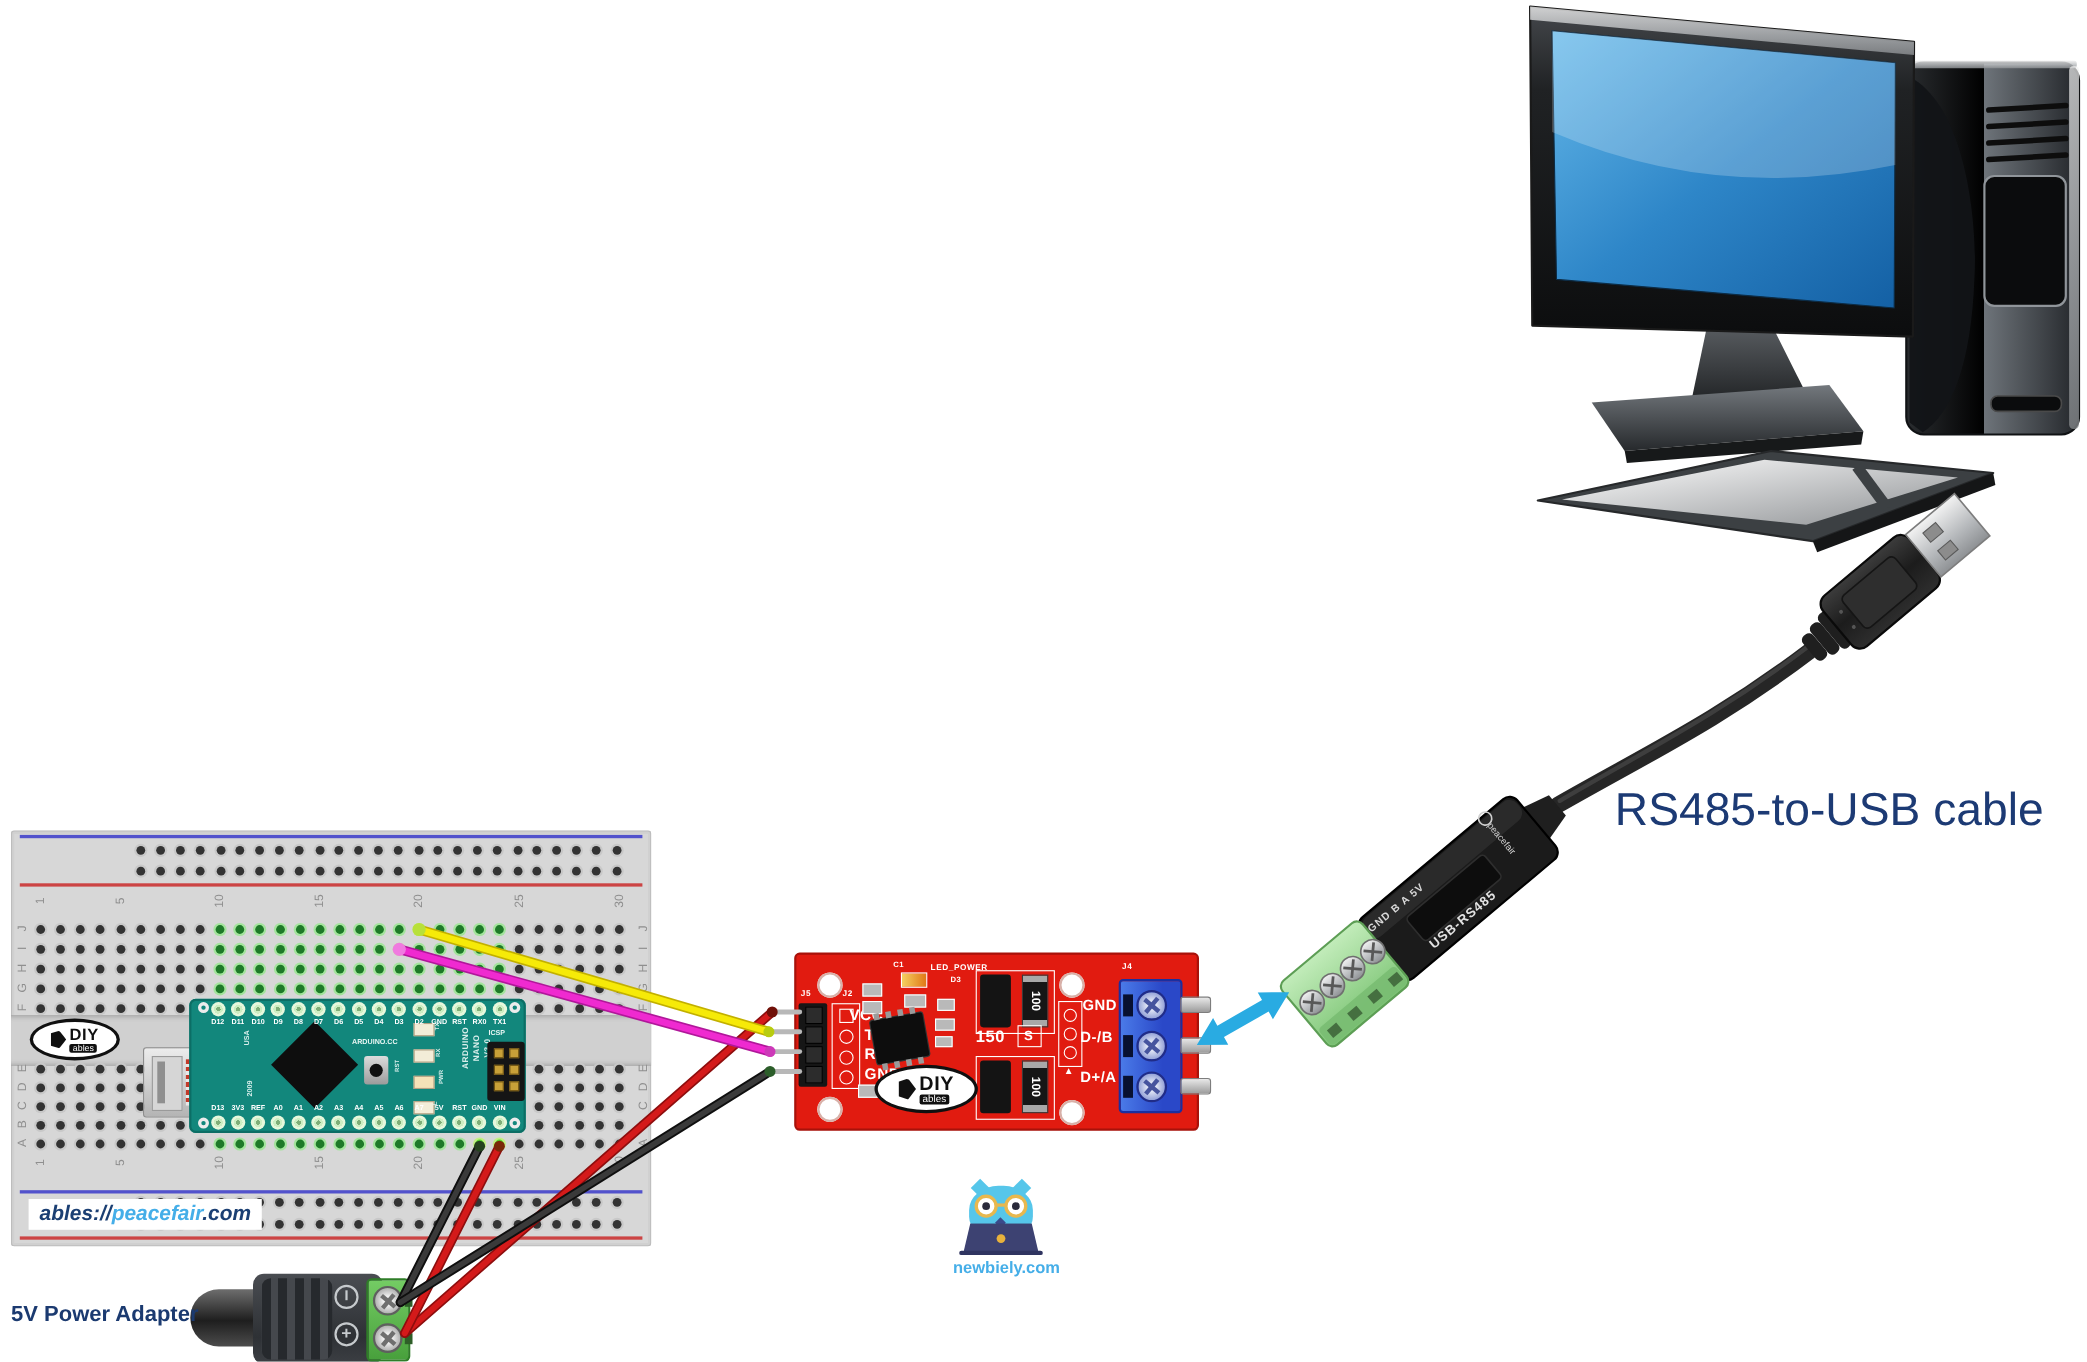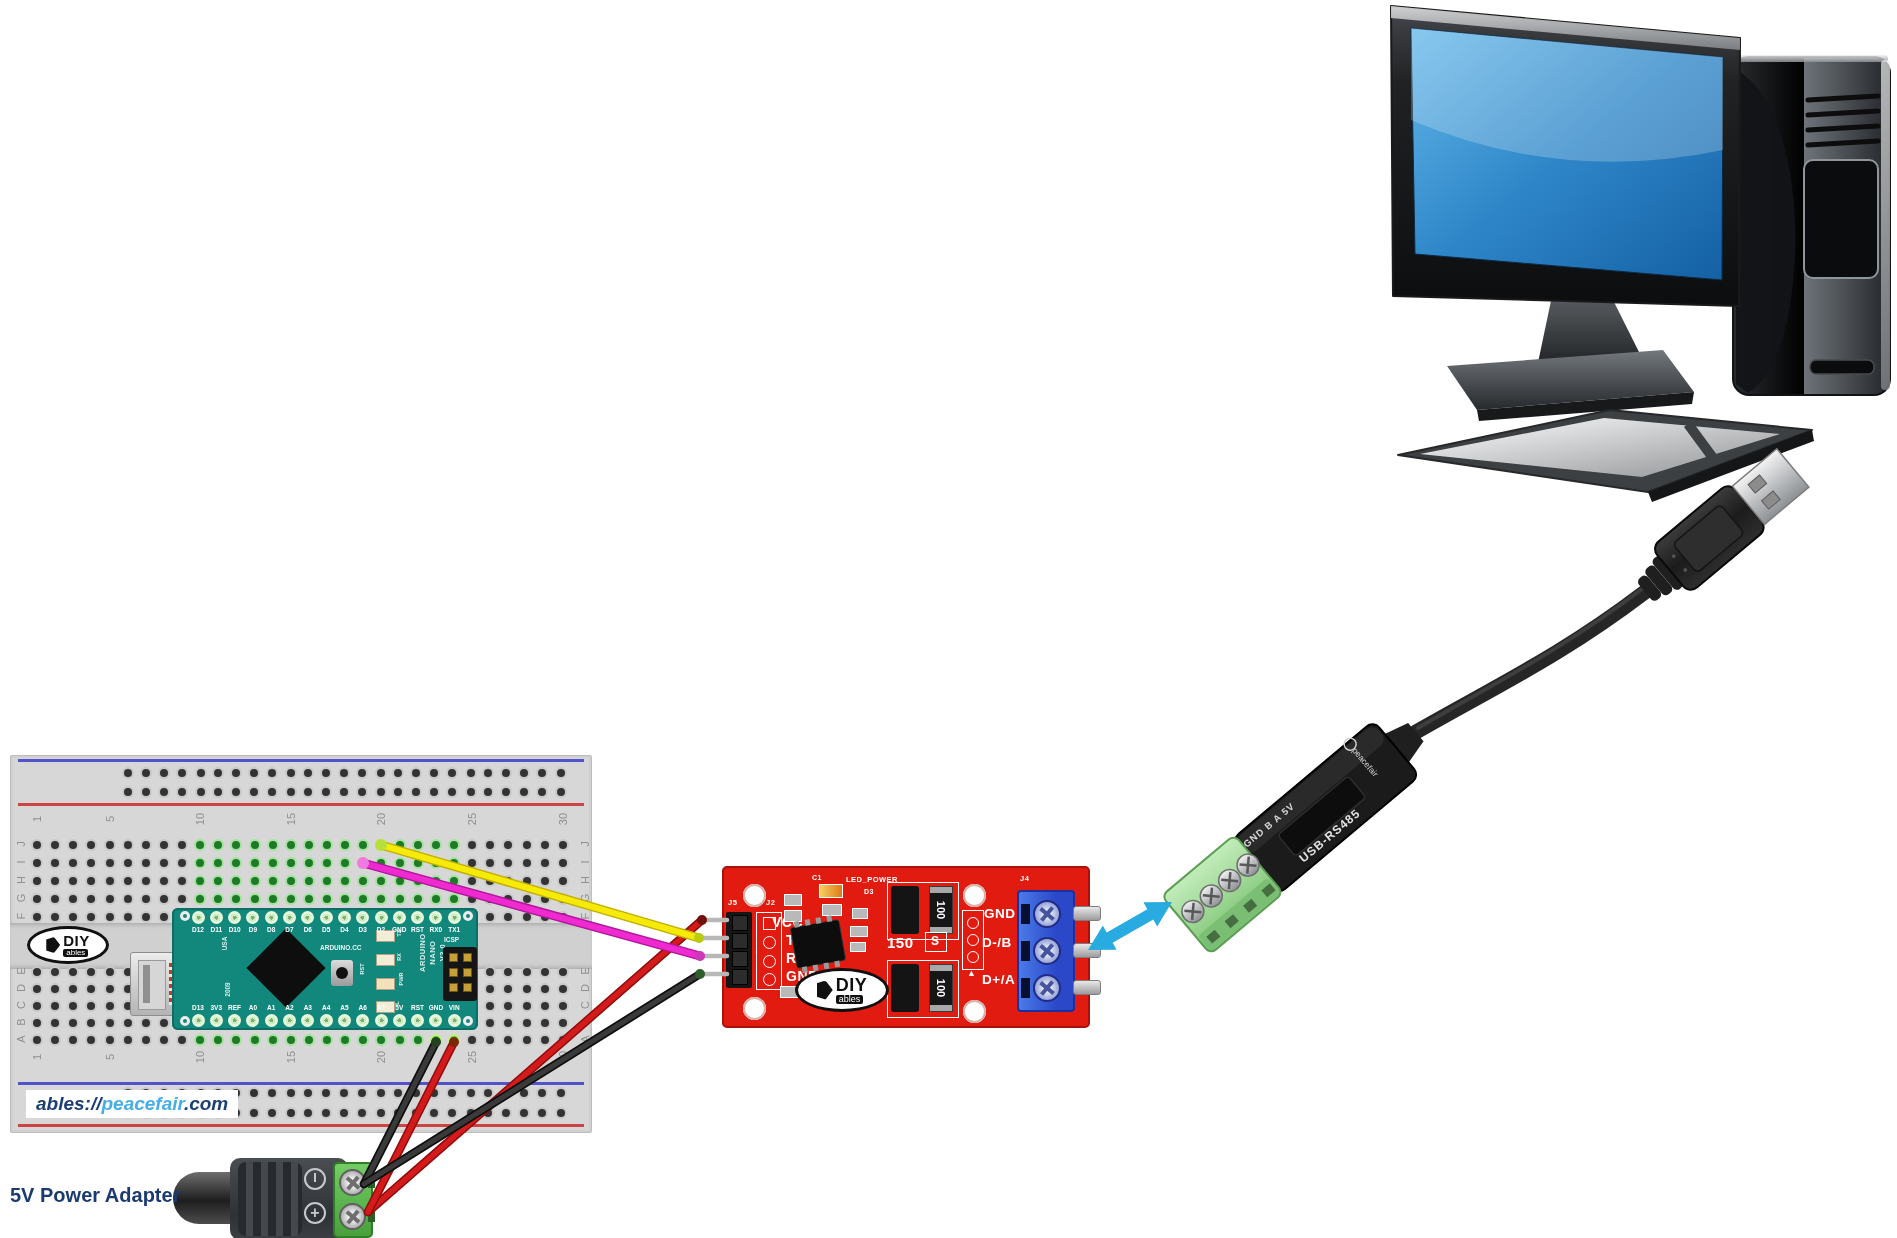--- a/index.html
+++ b/index.html
@@ -683,21 +683,37 @@
       <div class="screw silver" style="left:4px;top:39px;width:27px;height:27px;background:radial-gradient(circle,#f0f0f0 25%,#b2b2b2 70%,#7c7c7c);border:2px solid #5f5f5f;box-sizing:border-box;">
           <i></i>
           <i></i>
         </div>
       <div class="abs" style="left:33px;top:14px;width:7px;height:10px;background:#2e5e28;"></div>
       <div class="abs" style="left:33px;top:48px;width:7px;height:10px;background:#2e5e28;"></div>
     </div>
   </div>
 
   <div id="pwr-label">5V Power Adapter</div>
-
+  <div id="cable-label">RS485-to-USB cable</div>
+
+  <div id="owl">
+    <div class="tuft" style="left:30px;top:4px;"></div>
+    <div class="tuft" style="left:68px;top:4px;"></div>
+    <div class="head"></div>
+    <div class="lens" style="left:31px;top:16px;"></div>
+    <div class="lens" style="left:58px;top:16px;"></div>
+    <div class="bridge"></div>
+    <div class="pupil" style="left:38px;top:23px;"></div>
+    <div class="pupil" style="left:65px;top:23px;"></div>
+    <div class="beak"></div>
+    <div class="laptop"></div>
+    <div class="dot"></div>
+    <div class="base"></div>
+    <div class="site">newbiely.com</div>
+  </div>
 
   <svg id="overlay" width="1897" height="1238" viewBox="0 0 1897 1238">
     <defs>
       <linearGradient id="gScreen" x1="0" y1="0" x2="1" y2="1">
         <stop offset="0" stop-color="#66b9ea"></stop>
           <stop offset=".5" stop-color="#2e86c8"></stop>
           <stop offset="1" stop-color="#1460a4"></stop>
       </linearGradient>
       <linearGradient id="gFrame" x1="0" y1="0" x2="0" y2="1">
         <stop offset="0" stop-color="#45484c"></stop>

